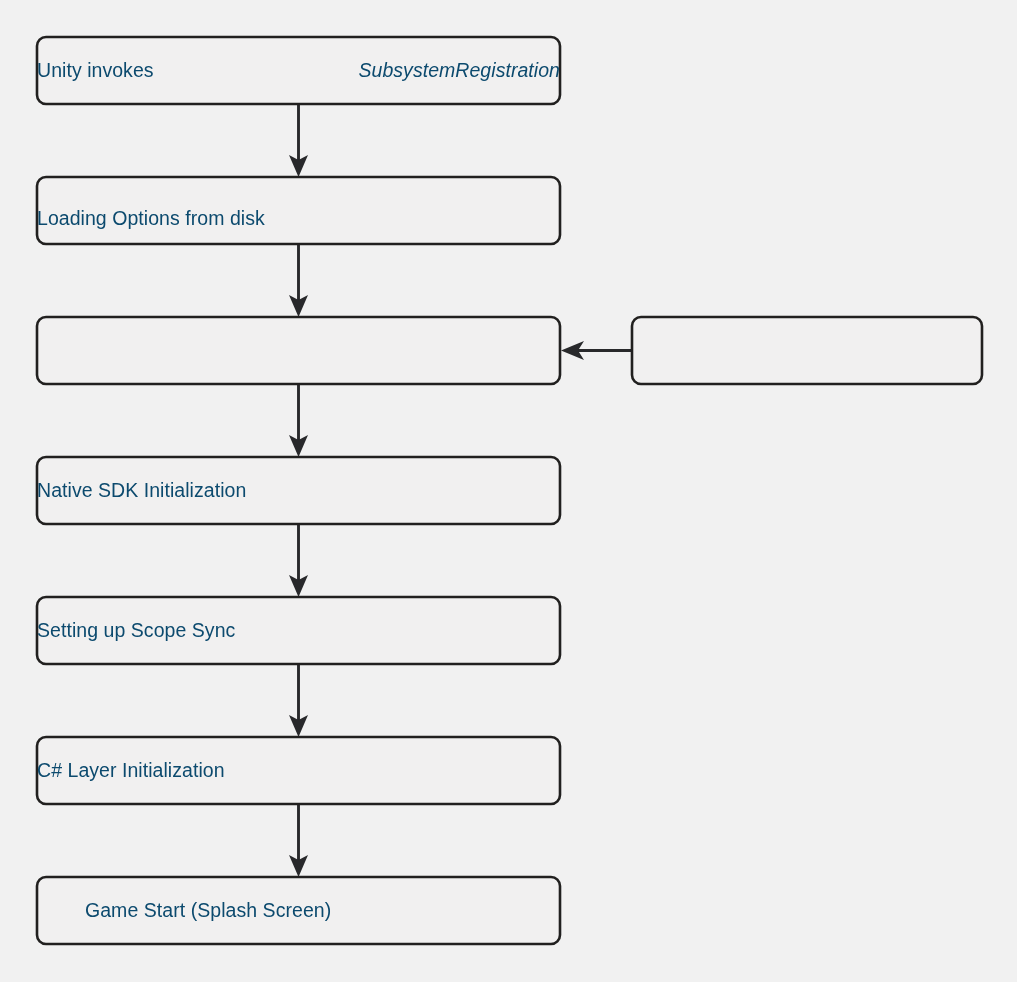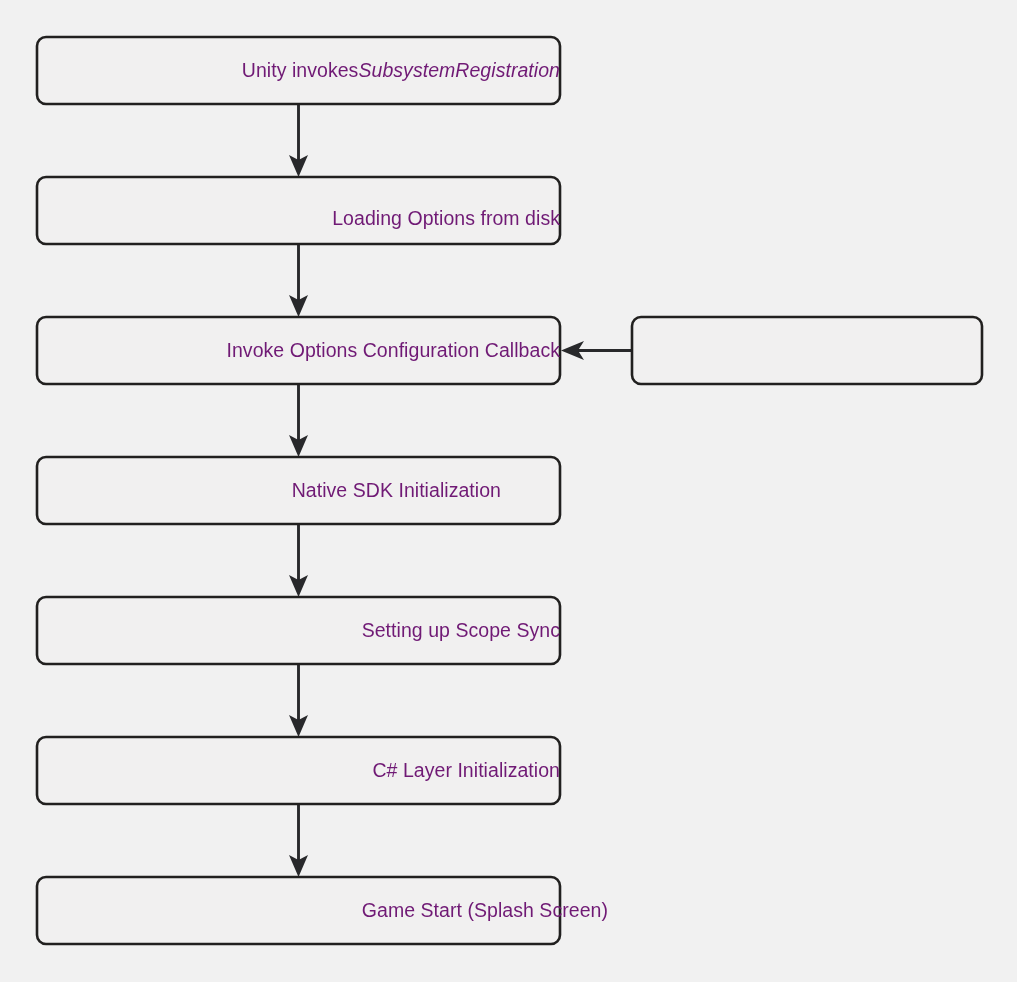--- a/index.html
+++ b/index.html
@@ -33,22 +33,22 @@
     fill: none;
   }
   .arrow-head {
     fill: #28292b;
     stroke: none;
   }
   .node-label {
     position: absolute;
     display: flex;
     align-items: center;
-    justify-content: flex-end;
-    color: #701a75;
+    justify-content: space-between;
+    color: #0c4a6e;
     font-size: 19.5px;
     line-height: 1.2;
     letter-spacing: 0.05px;
     white-space: nowrap;
     pointer-events: none;
   }
   .node-label em {
     font-style: italic;
   }
 </style>
@@ -96,23 +96,20 @@
 
   <div class="node-label" style="left:37px; top:37px; width:523px; height:67px;">
     <span>Unity invokes </span>
       <em>SubsystemRegistration</em>
   </div>
 
   <div class="node-label" style="left:37px; top:177px; width:523px; height:83px;">
     <span>Loading Options from disk</span>
   </div>
 
-  <div class="node-label" style="left:37px; top:317px; width:523px; height:67px;">
-    <span>Invoke Options Configuration Callback</span>
-  </div>
 
   <div class="node-label" style="left:37px; top:457px; width:464px; height:67px;">
     <span>Native SDK Initialization</span>
   </div>
 
   <div class="node-label" style="left:37px; top:597px; width:523px; height:67px;">
     <span>Setting up Scope Sync</span>
   </div>
 
   <div class="node-label" style="left:37px; top:737px; width:523px; height:67px;">

